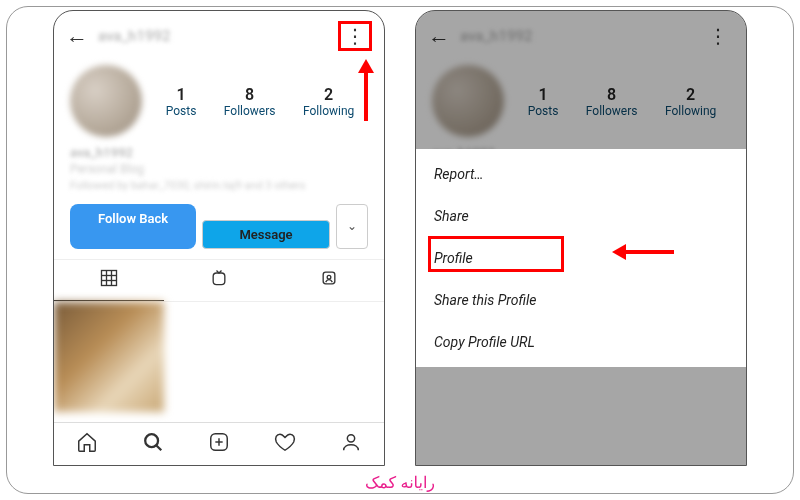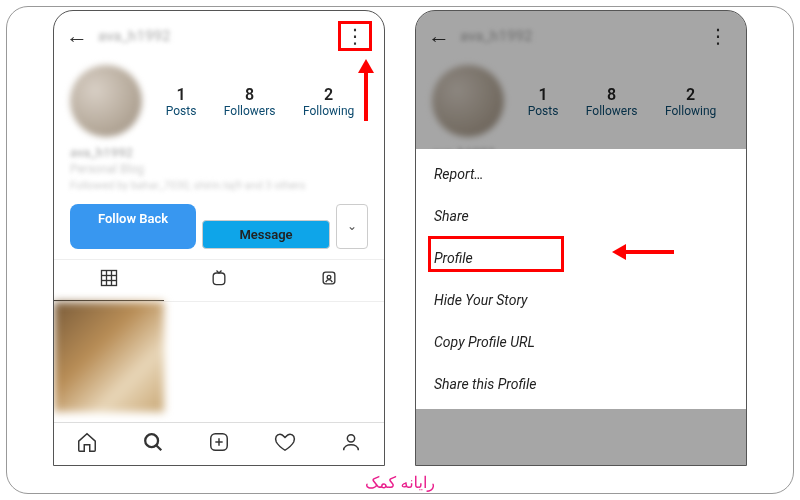--- a/index.html
+++ b/index.html
@@ -411,23 +411,22 @@
     <div class="bio-block">
       <div class="bio-name">ava_h1992</div>
     </div>
 
     <div class="dim-overlay"></div>
 
     <div class="menu-sheet">
       <div class="menu-item">Report…</div>
       <div class="menu-item">Share</div>
       <div class="menu-item">Profile</div>
-      <div class="menu-item">Hide Your Story</div>
+      <div class="menu-item">Share this Profile</div>
       <div class="menu-item">Copy Profile URL</div>
-      <div class="menu-item">Share this Profile</div>
     </div>
 
     <div class="restrict-highlight" style="top:225px; left:12px; width:130px; height:30px;"></div>
 
     <div class="arrow-left" style="top:241px; left:200px;">
       <div class="head"></div>
       <div class="shaft"></div>
     </div>
   </div>
 

